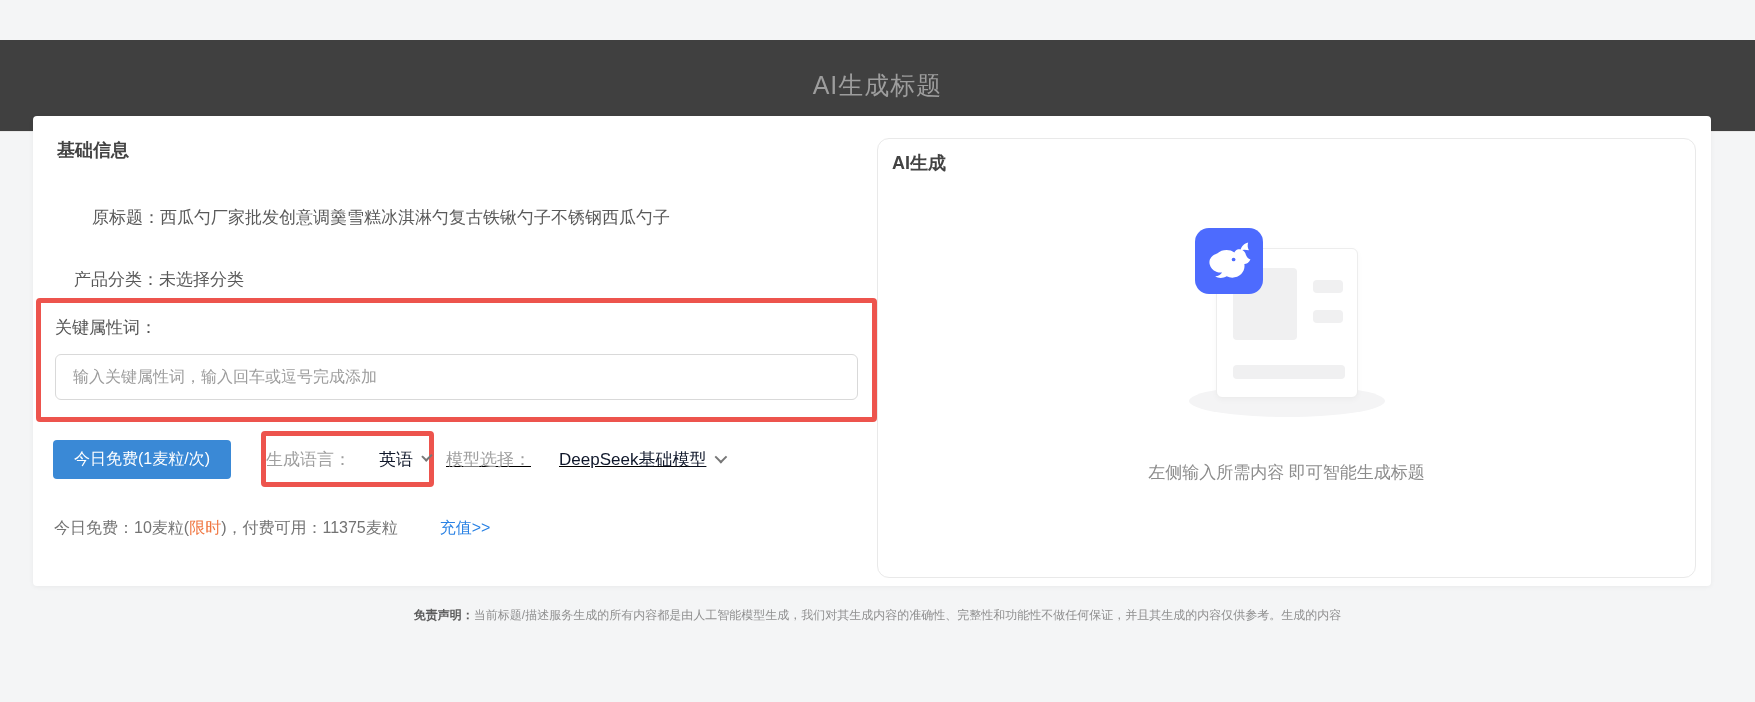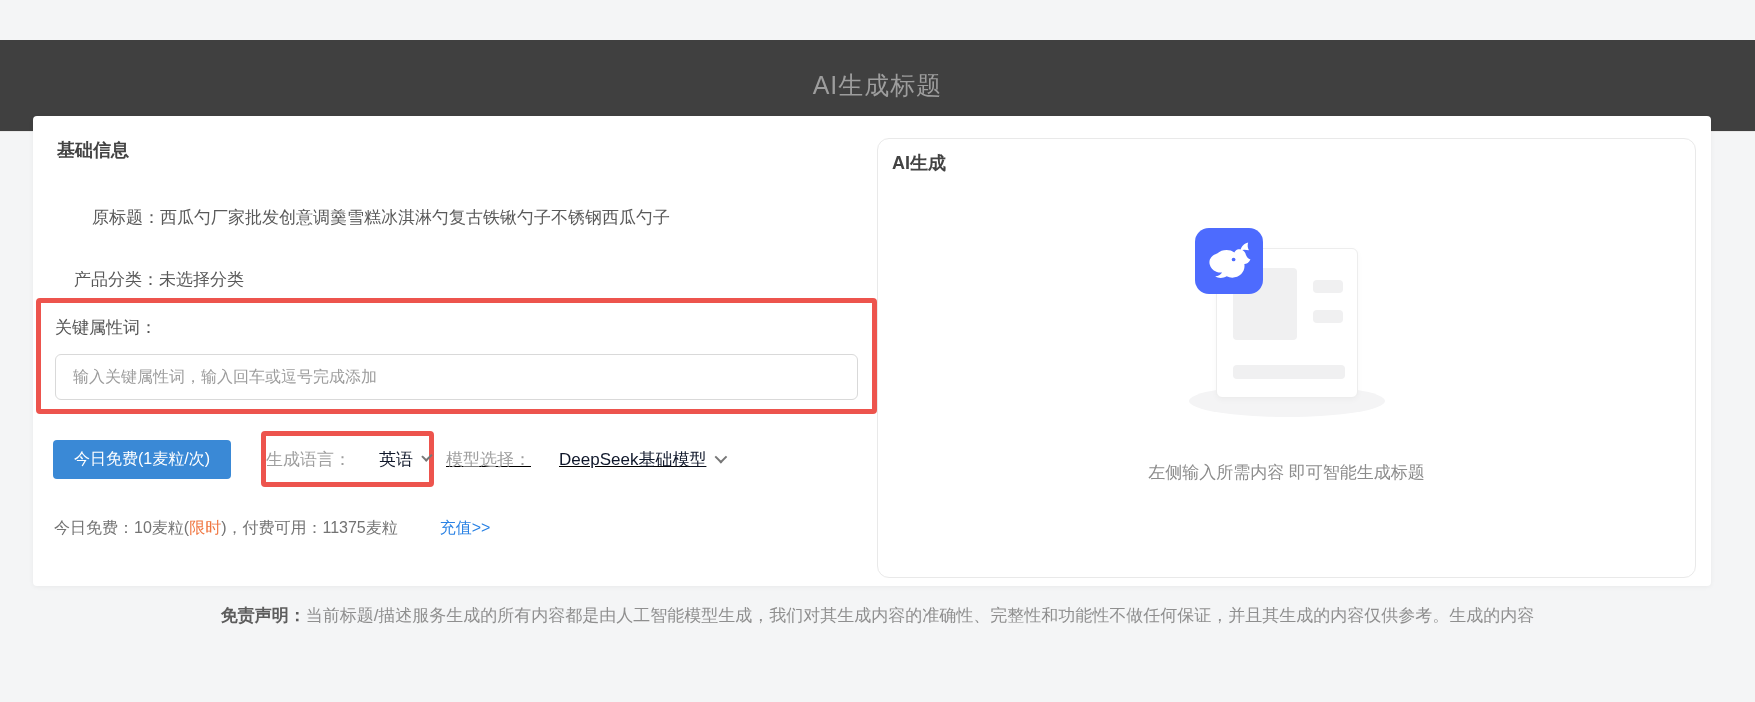--- a/index.html
+++ b/index.html
@@ -14,21 +14,21 @@
   .card { position:absolute; left:33px; top:116px; width:1678px; height:470px; background:#ffffff; border-radius:4px; box-shadow:0 1px 5px rgba(0,0,0,0.05); }
 
   
   .left-col { position:absolute; left:0; top:0; width:844px; height:100%; }
   .sec-title { position:absolute; left:24px; top:22px; font-size:18px; font-weight:bold; color:#434343; }
   .info-row { position:absolute; font-size:17px; color:#595959; white-space:nowrap; }
   .row-original { left:59px; top:90px; }
   .row-category { left:41px; top:152px; }
 
   .redbox { border:5px solid #ed544d; border-radius:4px; }
-  .redbox-keywords { position:absolute; left:3px; top:182px; width:841px; padding:13px 14px 9px 14px; background:#ffffff; }
+  .redbox-keywords { position:absolute; left:3px; top:182px; width:841px; padding:13px 14px 17px 14px; background:#ffffff; }
   .kw-label { font-size:17px; color:#545454; }
   .kw-input { display:block; width:100%; height:46px; margin-top:15px; border:1px solid #d9d9d9; border-radius:6px; font-size:16px; padding:0 17px; color:#333; outline:none; font-family:inherit; background:#fff; }
   .kw-input::placeholder { color:#9c9c9c; }
 
   .gen-btn { position:absolute; left:20px; top:324px; height:39px; padding:0 21px; background:#3a89d6; border:none; border-radius:4px; color:#ffffff; font-size:16px; cursor:pointer; font-family:inherit; }
 
   .redbox-lang { position:absolute; left:228px; top:315px; width:173px; height:56px; display:flex; align-items:center; justify-content:center; background:#fff; cursor:pointer; }
   .dim-label { color:#9e9e9e; font-size:17px; white-space:nowrap; }
   .dark-val { color:#0f172a; font-size:17px; white-space:nowrap;margin-left:28px; }
   .chev { display:inline-block; width:9px; height:9px; border-right:2px solid #777; border-bottom:2px solid #777; transform:rotate(45deg) translateY(-2px); margin-left:9px; margin-bottom:3px; }
@@ -49,21 +49,21 @@
   .doc { position:absolute; left:35px; top:25px; width:142px; height:150px; background:#ffffff; border:1px solid #ededed; border-radius:6px; box-shadow:0 2px 6px rgba(0,0,0,0.03); }
   .doc .blk { position:absolute; background:#f0f0f1; border-radius:4px; }
   .doc .b1 { left:16px; top:19px; width:64px; height:72px; }
   .doc .b2 { left:96px; top:31px; width:30px; height:13px; }
   .doc .b3 { left:96px; top:61px; width:30px; height:13px; }
   .doc .b4 { left:16px; top:116px; width:112px; height:14px; }
   .badge { position:absolute; left:14px; top:5px; width:68px; height:66px; background:#4d6bfe; border-radius:14px; display:flex; align-items:center; justify-content:center; }
   .panel-caption { position:absolute; left:0; top:322px; width:100%; text-align:center; font-size:17px; color:#8c8c8c; }
 
   
-  .disclaimer { position:absolute; left:0; top:601px; width:1755px; text-align:center; font-size:17px; line-height:29px; color:#8f8f8f; }
+  .disclaimer { position:absolute; left:0; top:601px; width:1755px; text-align:center; font-size:12px; line-height:29px; color:#8f8f8f; }
   .disclaimer b { color:#5c5c5c; }
   .doc-link { color:#2a82e4; text-decoration:none; cursor:pointer; }
 </style>
 </head>
 <body>
 
 <div class="topbar">
   <h1>AI生成标题</h1>
 </div>
 

